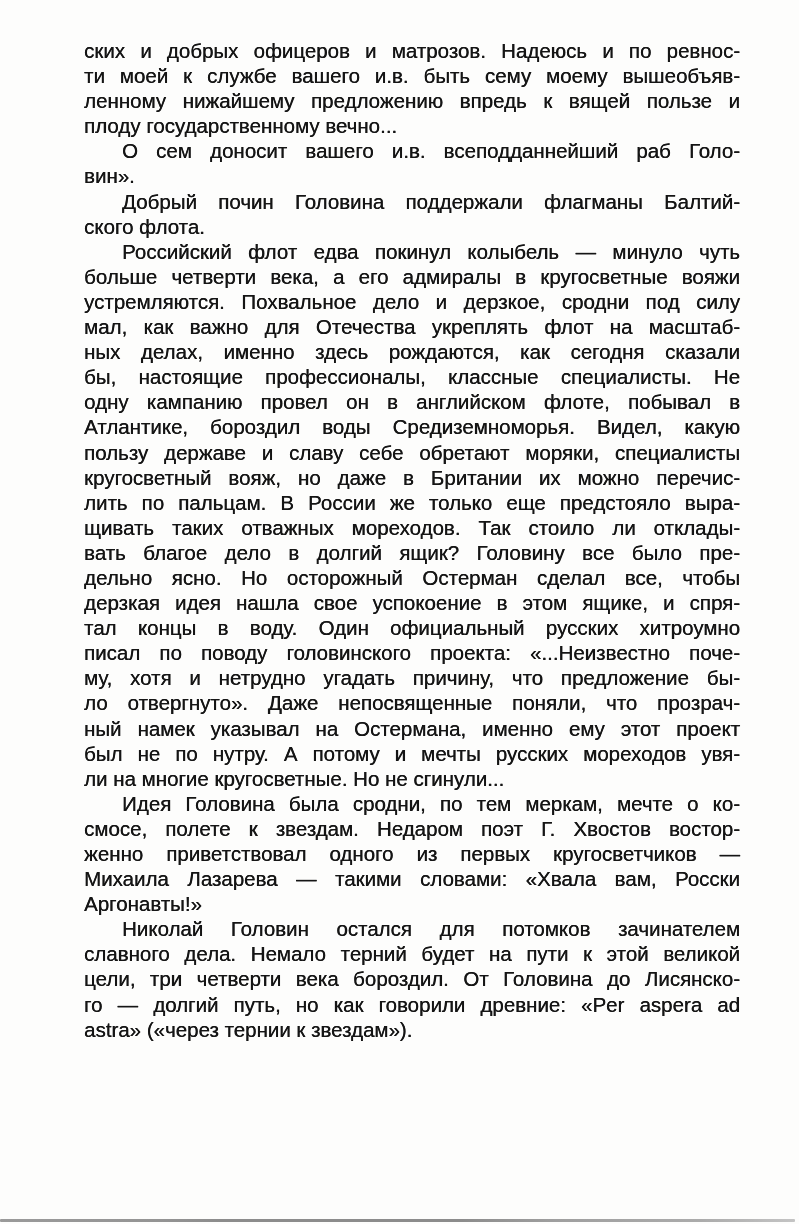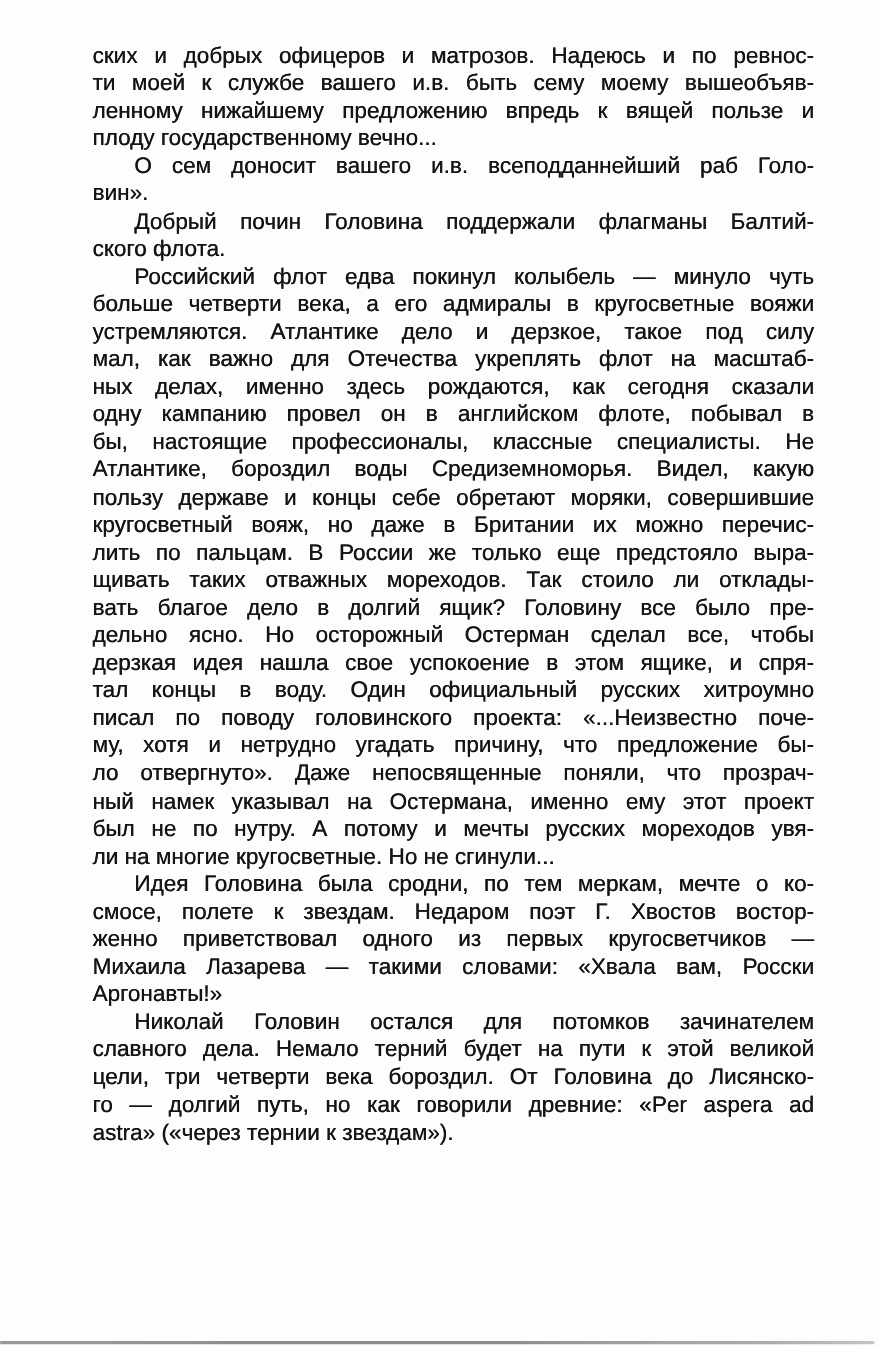--- a/index.html
+++ b/index.html
@@ -56,27 +56,27 @@
     <div class="line">ских и добрых офицеров и матрозов. Надеюсь и по ревнос-</div>
     <div class="line">ти моей к службе вашего и.в. быть сему моему вышеобъяв-</div>
     <div class="line">ленному нижайшему предложению впредь к вящей пользе и</div>
     <div class="line end">плоду государственному вечно...</div>
     <div class="line indent">О сем доносит вашего и.в. всеподданнейший раб Голо-</div>
     <div class="line end">вин».</div>
     <div class="line indent">Добрый почин Головина поддержали флагманы Балтий-</div>
     <div class="line end">ского флота.</div>
     <div class="line indent">Российский флот едва покинул колыбель — минуло чуть</div>
     <div class="line">больше четверти века, а его адмиралы в кругосветные вояжи</div>
-    <div class="line">устремляются. Атлантике дело и дерзкое, такое под силу</div>
+    <div class="line">устремляются. Похвальное дело и дерзкое, сродни под силу</div>
     <div class="line">мал, как важно для Отечества укреплять флот на масштаб-</div>
     <div class="line">ных делах, именно здесь рождаются, как сегодня сказали</div>
+    <div class="line">бы, настоящие профессионалы, классные специалисты. Не</div>
     <div class="line">одну кампанию провел он в английском флоте, побывал в</div>
-    <div class="line">бы, настоящие профессионалы, классные специалисты. Не</div>
     <div class="line">Атлантике, бороздил воды Средиземноморья. Видел, какую</div>
-    <div class="line">пользу державе и концы себе обретают моряки, совершившие</div>
+    <div class="line">пользу державе и славу себе обретают моряки, специалисты</div>
     <div class="line">кругосветный вояж, но даже в Британии их можно перечис-</div>
     <div class="line">лить по пальцам. В России же только еще предстояло выра-</div>
     <div class="line">щивать таких отважных мореходов. Так стоило ли отклады-</div>
     <div class="line">вать благое дело в долгий ящик? Головину все было пре-</div>
     <div class="line">дельно ясно. Но осторожный Остерман сделал все, чтобы</div>
     <div class="line">дерзкая идея нашла свое успокоение в этом ящике, и спря-</div>
     <div class="line">тал концы в воду. Один официальный русских хитроумно</div>
     <div class="line">писал по поводу головинского проекта: «...Неизвестно поче-</div>
     <div class="line">му, хотя и нетрудно угадать причину, что предложение бы-</div>
     <div class="line">ло отвергнуто». Даже непосвященные поняли, что прозрач-</div>

